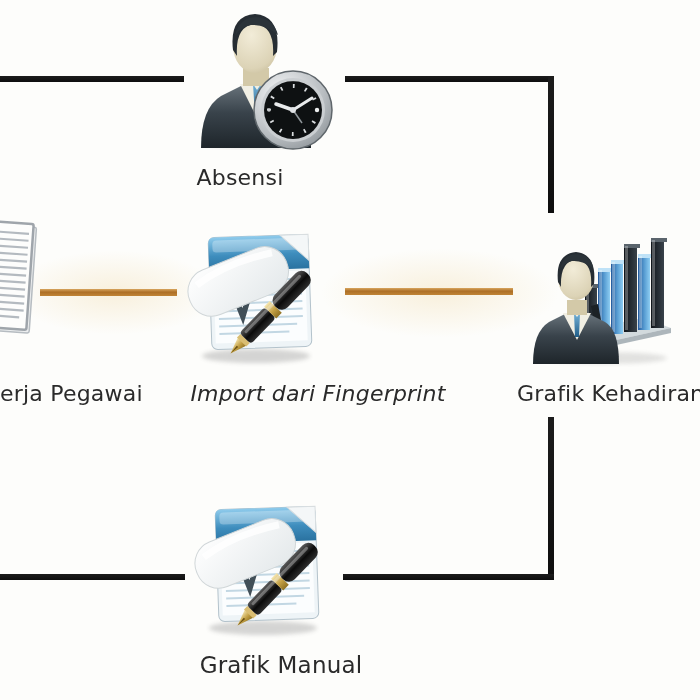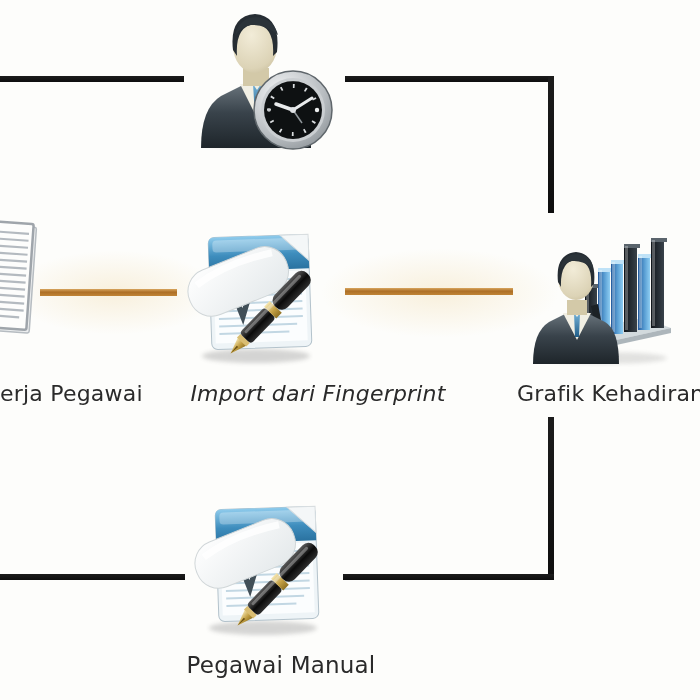--- a/index.html
+++ b/index.html
@@ -146,20 +146,21 @@
       <circle cx="100" cy="108" r="24" fill="none" stroke="#d8dbdd" stroke-width="4" stroke-dasharray="1.8 10.77" transform="rotate(-2 100 108)"></circle>
       <circle cx="124" cy="108" r="2.2" fill="#eceeef"></circle>
       <circle cx="76" cy="108" r="1.8" fill="#c6c9cb"></circle>
       <line x1="100" y1="108" x2="119" y2="96" stroke="#e9ebec" stroke-width="3" stroke-linecap="round"></line>
       <line x1="100" y1="108" x2="83" y2="102" stroke="#e9ebec" stroke-width="3.5" stroke-linecap="round"></line>
       <line x1="100" y1="108" x2="109" y2="121" stroke="#8f969a" stroke-width="1.5"></line>
       <circle cx="100" cy="108" r="3" fill="#dfe2e4"></circle>
       <path d="M72,92 Q84,74 116,82 Q98,76 84,82 Q76,86 72,92 Z" fill="#ffffff" opacity=".25"></path>
     </svg>
   </div>
+  <div class="abs lbl lbl-center" style="left:150px;top:166px;width:180px;">Absensi</div>
 
   <div class="abs" style="left:-36px;top:218px;width:76px;height:120px;">
     <svg viewBox="0 0 76 120" width="76" height="120">
       <g transform="rotate(4 38 58)">
         <rect x="11" y="7" width="58" height="106" rx="2" fill="#eceeef" stroke="#b6bcc1" stroke-width="1.5"></rect>
         <rect x="8" y="4" width="58" height="106" rx="2" fill="#fdfdfc" stroke="#9fa5ab" stroke-width="2.5"></rect>
         <g stroke="#b4bac0" stroke-width="2.2">
           <line x1="12" y1="14" x2="62" y2="14"></line>
             <line x1="12" y1="21" x2="62" y2="21"></line>
           <line x1="12" y1="28" x2="62" y2="28"></line>
@@ -223,15 +224,15 @@
       <path d="M33,50 Q36,34 50,34 Q64,35 66,48 Q55,40 45,41 Q37,43 33,50 Z" fill="#2b3339"></path>
     </svg>
   </div>
   <div class="abs lbl" style="left:517px;top:382px;">Grafik Kehadiran</div>
 
   <div class="abs" style="left:191px;top:498px;width:152px;height:142px;">
     <svg viewBox="0 0 152 142" width="152" height="142">
       <use href="#notepad-pen-shape"></use>
     </svg>
   </div>
-  <div class="abs lbl lbl-center" style="left:178px;top:653px;width:206px;font-size:23px;">Pegawai Manual</div>
+  <div class="abs lbl lbl-center" style="left:178px;top:653px;width:206px;font-size:23px;">Grafik Manual</div>
 
 </div>
 
 </body></html>

